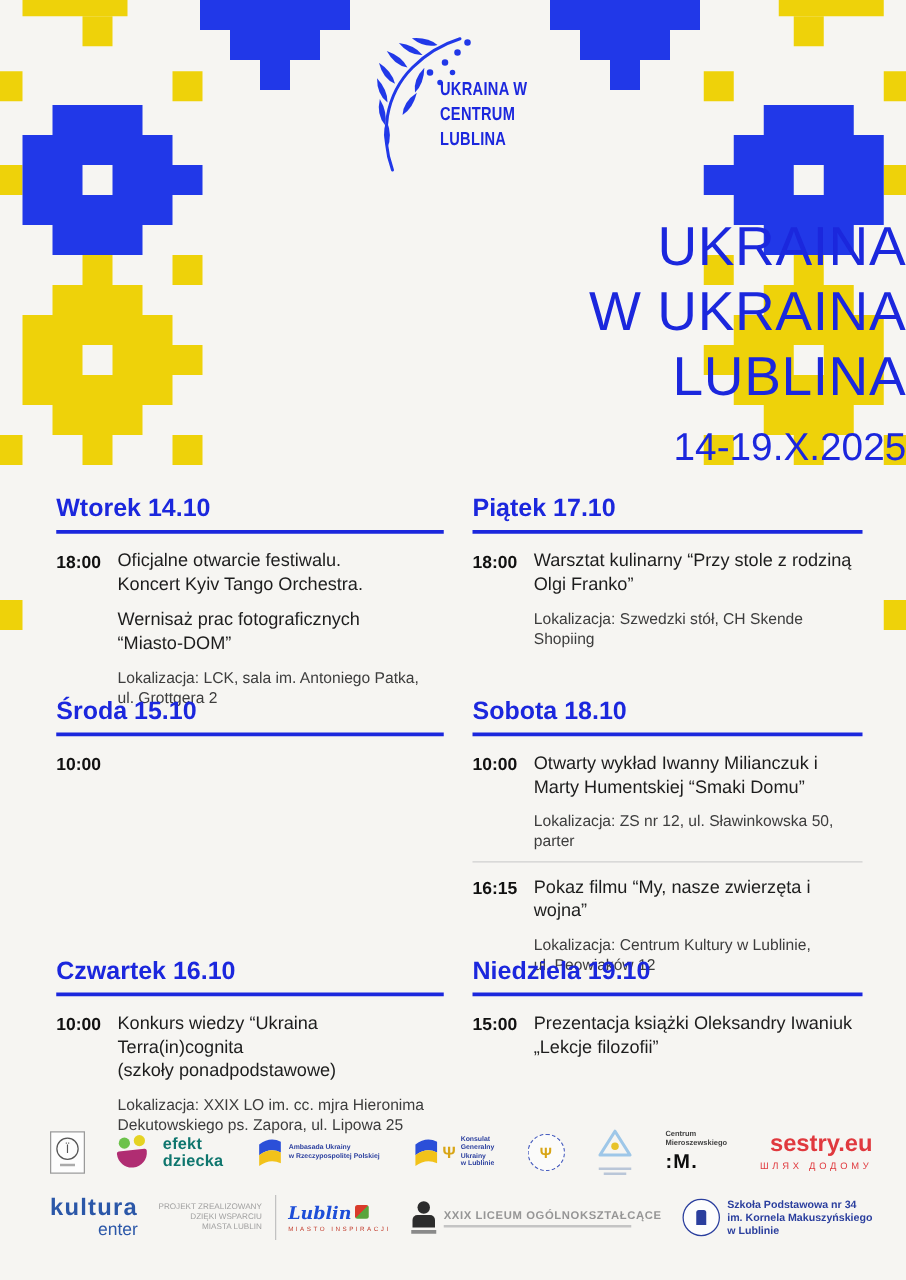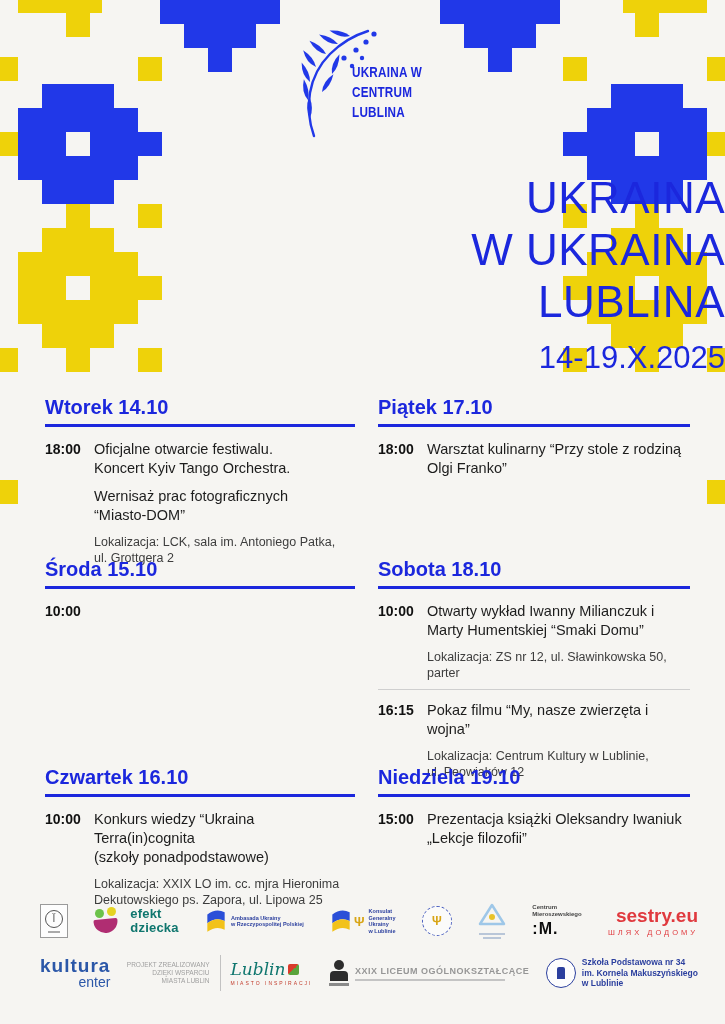--- a/index.html
+++ b/index.html
@@ -84,21 +84,21 @@
   .sestry { text-align:right; }
   .sestry-main { color:#e0393e; font-weight:bold; font-size:19px; line-height:20px; }
   .sestry-tag { color:#e0393e; font-size:7.5px; letter-spacing:3px; margin-top:2px; }
 
   .kultura { color:#2b57a8; }
   .kultura-1 { font-weight:bold; font-size:19px; line-height:18px; letter-spacing:1px; }
   .kultura-2 { font-size:14px; text-align:right; line-height:14px; }
 
   .credit { font-size:6.5px; line-height:8px; color:#9f9f9f; text-align:right; text-transform:uppercase; white-space:pre-line; }
   .vdivider { width:1px; height:36px; background:#c2c2c2; margin:0 10px; }
-  .lublin-script { font-family:"DejaVu Serif", serif; font-style:italic; font-weight:normal; font-size:17px; color:#0f766e; line-height:18px; }
+  .lublin-script { font-family:"DejaVu Serif", serif; font-style:italic; font-weight:bold; font-size:14px; color:#1d4ed8; line-height:18px; }
   .lublin-mark { display:inline-block; width:11px; height:11px; margin-left:3px; background:
       linear-gradient(135deg, #d93b2b 0 50%, #5aa43c 50% 100%); border-radius:2px; }
   .lublin-tag { font-size:5px; letter-spacing:2px; color:#c23a2a; margin-top:1px; }
 
   .lo-icon { width:20px; height:26px; margin-right:6px; position:relative; flex:none; }
   .lo-head { position:absolute; left:5px; top:0; width:10px; height:10px; border-radius:50%; background:#2c2c2c; }
   .lo-body { position:absolute; left:1px; top:11px; width:18px; height:10px; border-radius:4px 4px 0 0; background:#2c2c2c; }
   .lo-base { position:absolute; left:0; top:23px; width:20px; height:3px; background:#8a8a8a; }
   .lo-text { font-size:9px; font-weight:bold; color:#969696; letter-spacing:0.5px; }
   .lo-bar { width:150px; height:2px; background:#c4c4c4; margin-top:3px; }
@@ -228,20 +228,21 @@
     </div>
   </div>
 
   <div class="day">
     <div class="day-heading">Piątek 17.10</div>
     <div class="event">
       <div class="event-time">18:00</div>
       <div class="event-body">
         <p>Warsztat kulinarny “Przy stole z rodziną
 Olgi Franko”</p>
+        <div class="event-loc">Lokalizacja: Szwedzki stół, CH Skende Shopiing</div>
       </div>
     </div>
   </div>
 
   <div class="day">
     <div class="day-heading">Środa 15.10</div>
     <div class="event">
       <div class="event-time">10:00</div>
     </div>
   </div>

